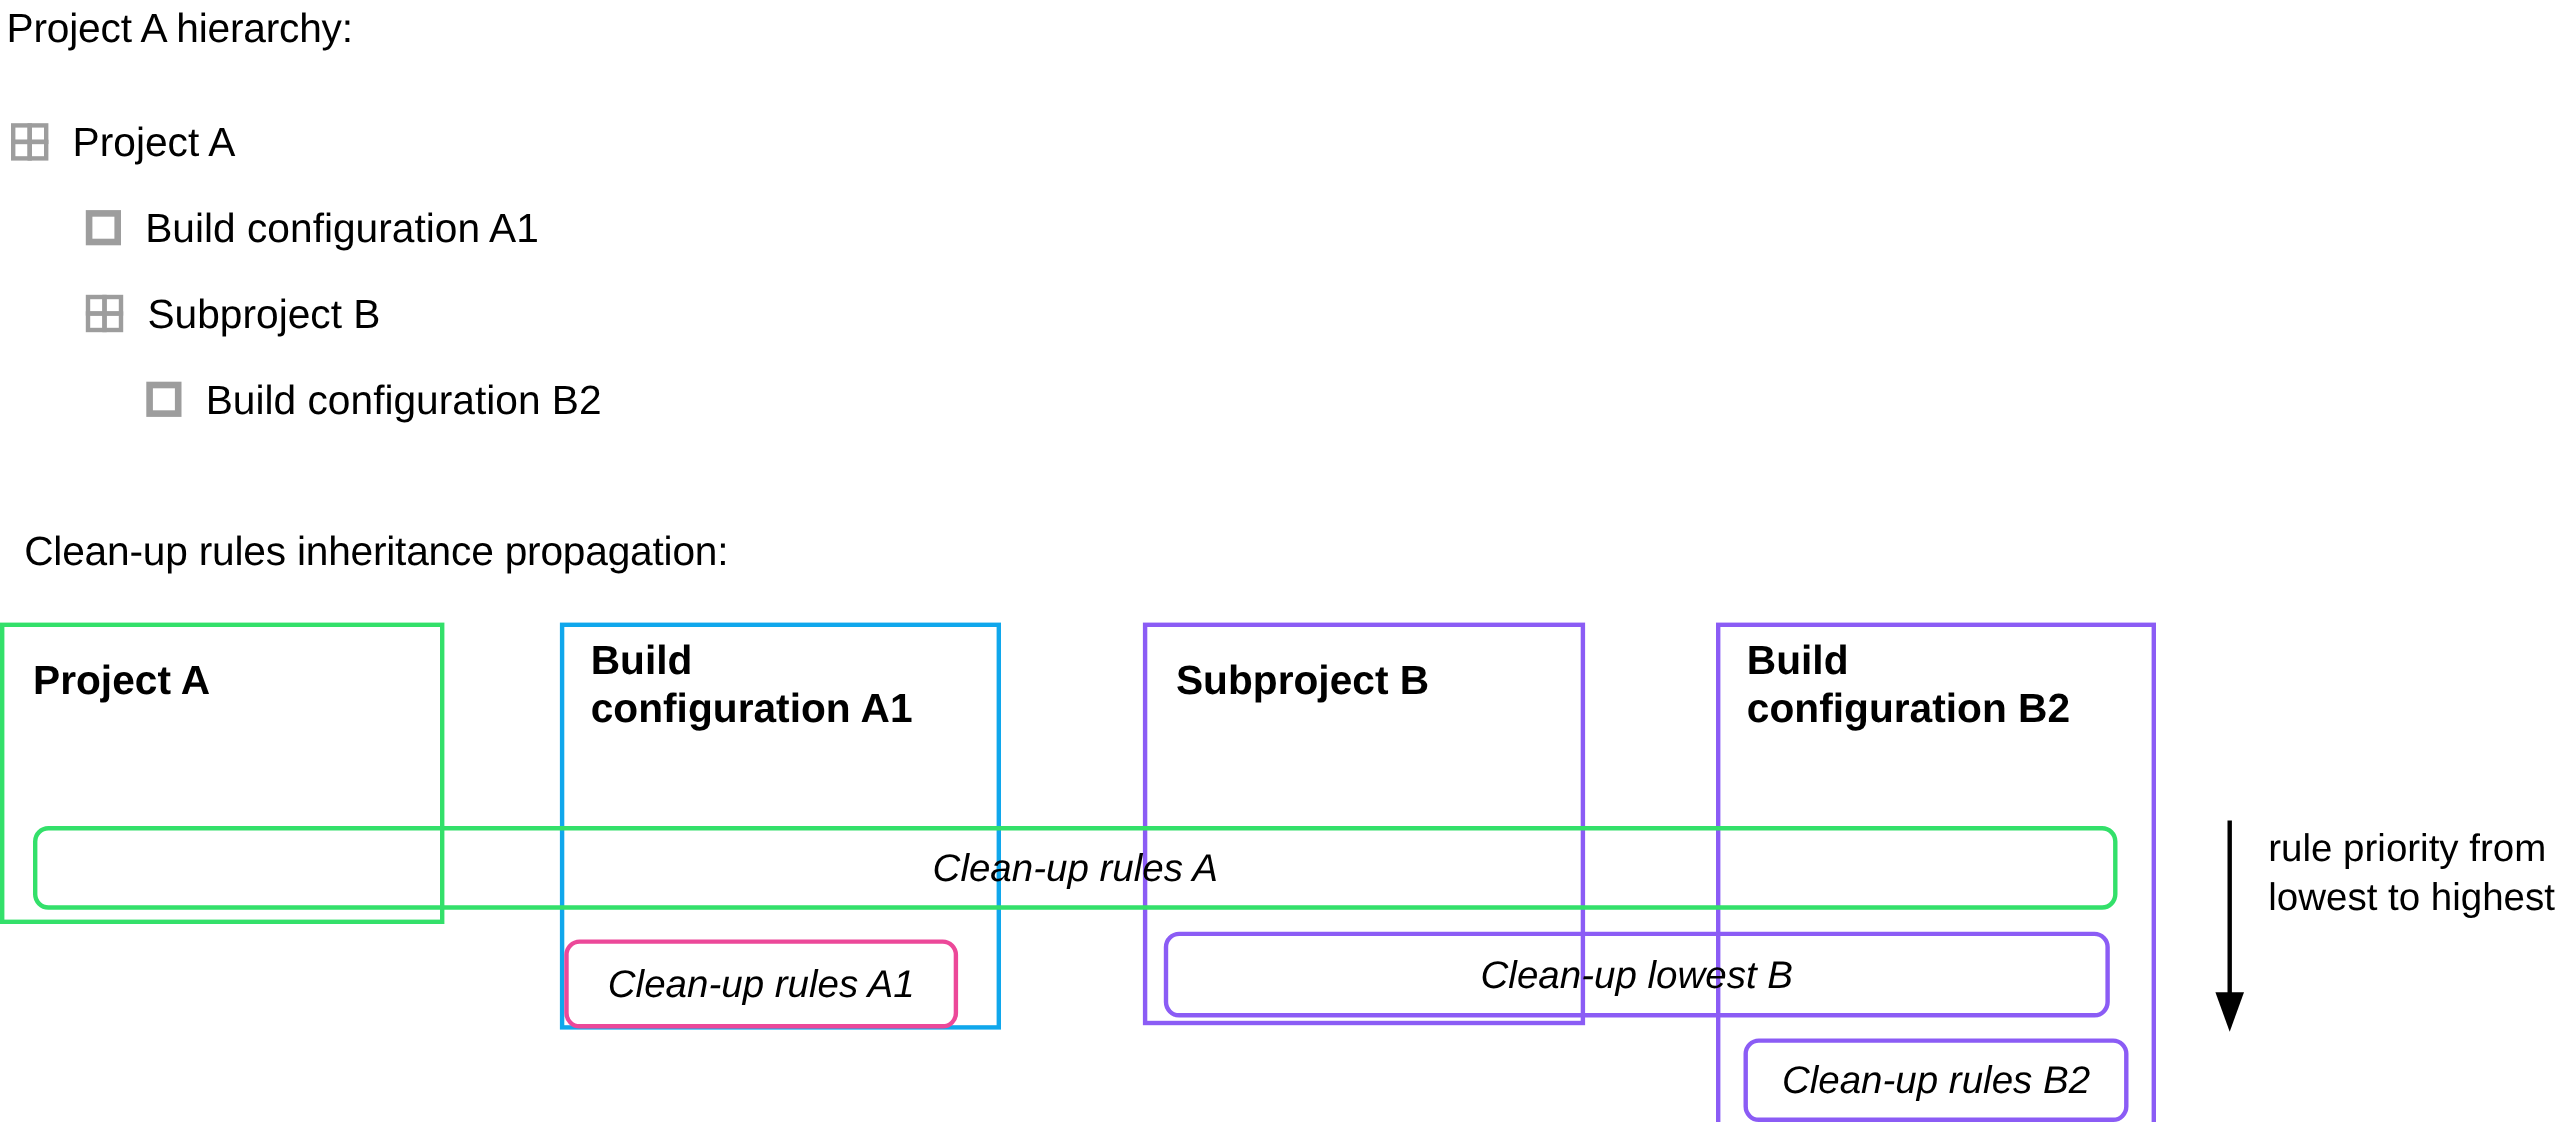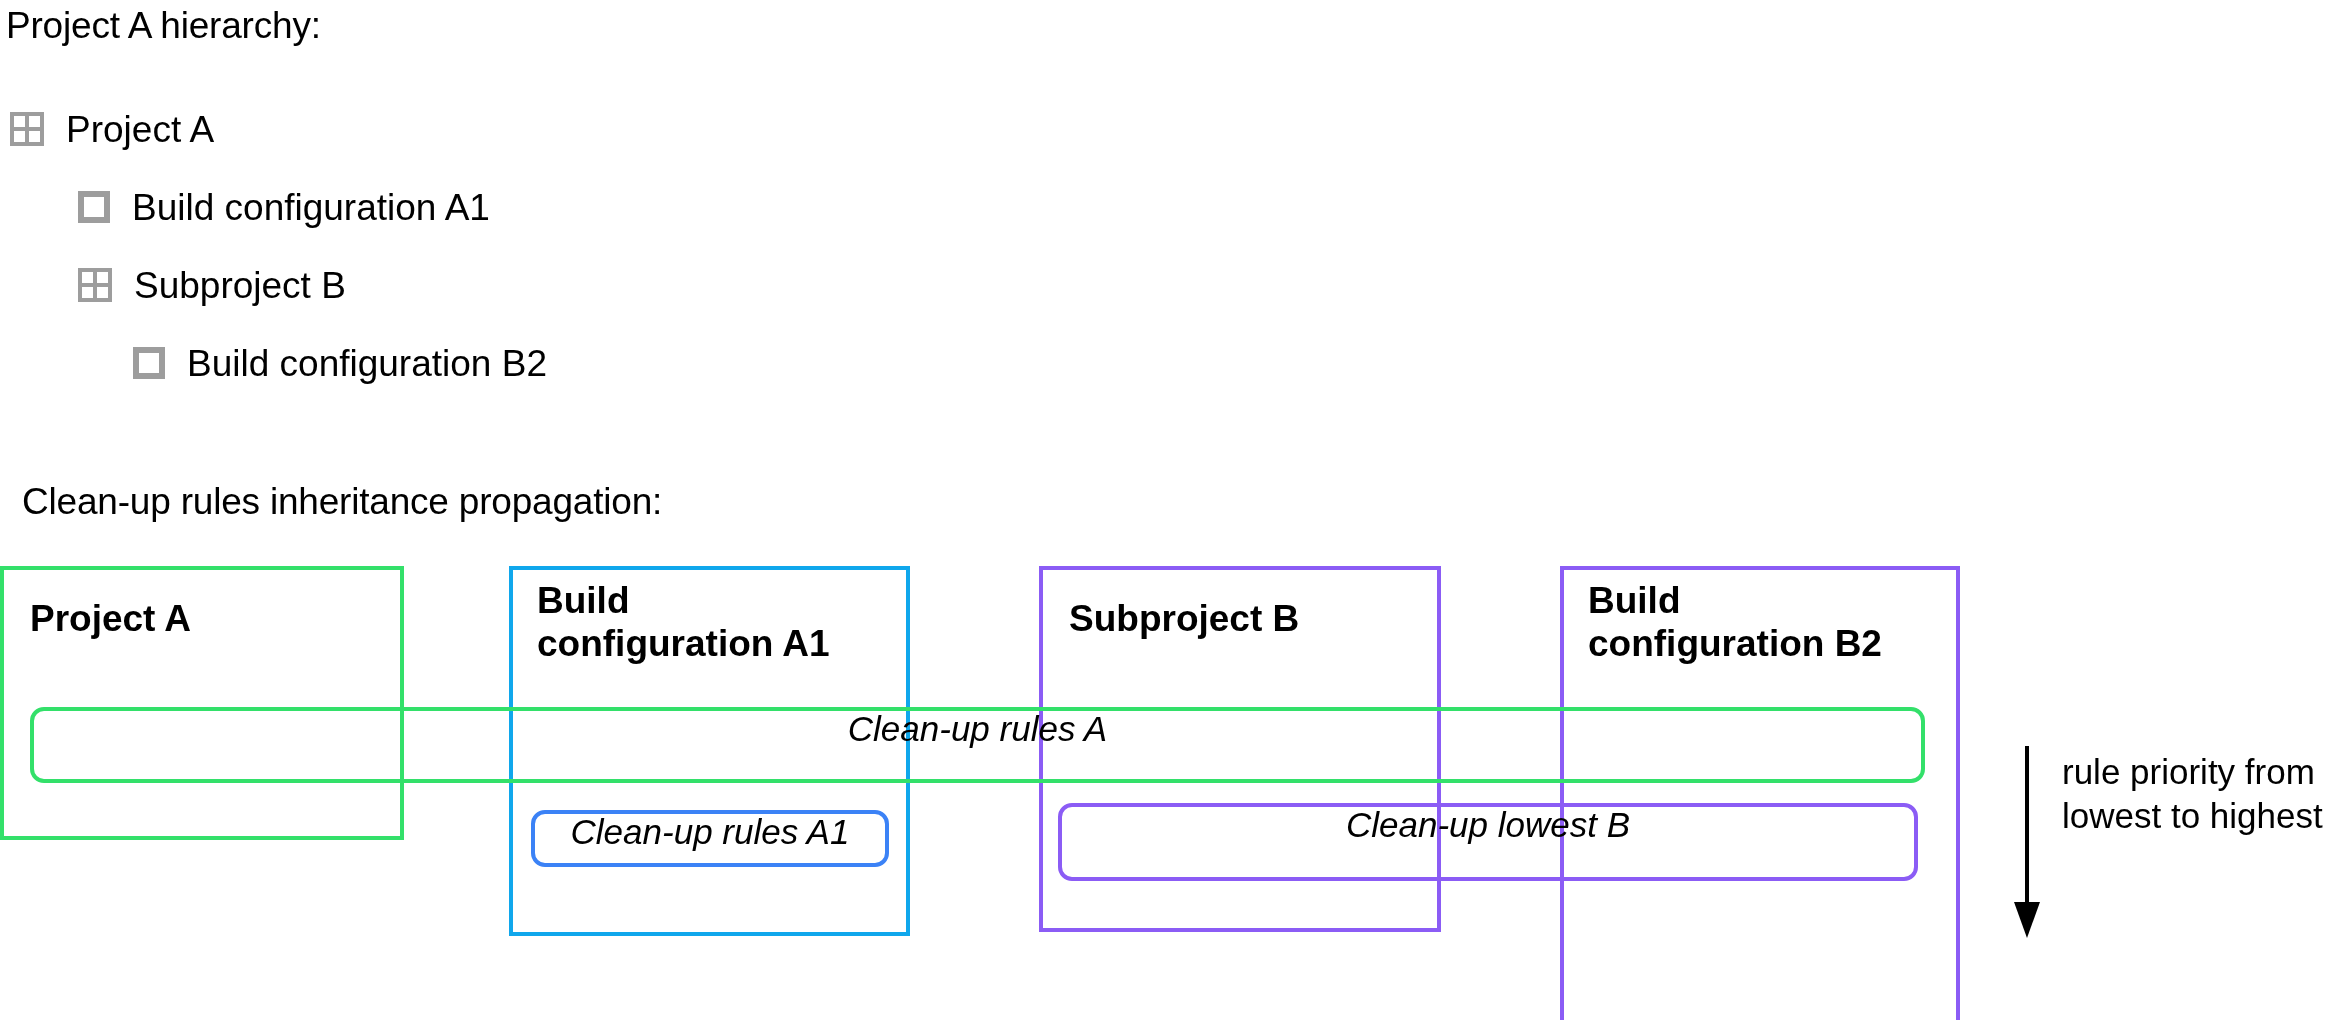--- a/index.html
+++ b/index.html
@@ -103,21 +103,23 @@
     font-size: 37px;
     line-height: 1.16;
     white-space: pre-line;
   }
   .rule-pill {
     position: absolute;
     box-sizing: border-box;
     border-radius: 14px;
     background: transparent;
     display: flex;
+    align-items: center;
     justify-content: center;
+    margin-top: 44px;
   }
   .rule-pill span {
     font-style: italic;
     font-size: 35px;
     line-height: 1;
     white-space: nowrap;
   }
 
   
   #priority-arrow {
@@ -190,28 +192,31 @@
   <div class="scope-title" style="left:1069px; top:598px;">Subproject B</div>
 
   <div class="scope-box" style="left:1560px; top:566px; width:400px; height:458px; border:4px solid #8b5cf5;"></div>
   <div class="scope-title" style="left:1588px; top:580px;">Build
 configuration B2</div>
 
   <div class="rule-pill" style="left:30px; top:707px; width:1895px; height:76px; border:4px solid #33e06a;">
     <span>Clean-up rules A</span>
   </div>
 
-  <div class="rule-pill" style="left:531px; top:810px; width:358px; height:57px; border:4px solid #3b82f6;">
+  <div class="rule-pill" style="left:513px; top:810px; width:358px; height:81px; border:4px solid #ec4899;">
     <span>Clean-up rules A1</span>
   </div>
 
   <div class="rule-pill" style="left:1058px; top:803px; width:860px; height:78px; border:4px solid #8b5cf5;">
     <span>Clean-up lowest B</span>
   </div>
 
+  <div class="rule-pill" style="left:1585px; top:900px; width:350px; height:76px; border:4px solid #8b5cf5;">
+    <span>Clean-up rules B2</span>
+  </div>
 
   <svg id="priority-arrow" viewBox="0 0 36 200">
     <line x1="15" y1="4" x2="15" y2="172" stroke="#000000" stroke-width="4"></line>
     <polygon points="15,196 2,160 28,160" fill="#000000"></polygon>
   </svg>
 
   <div id="priority-note">rule priority from lowest to highest</div>
 
 </div>
 

